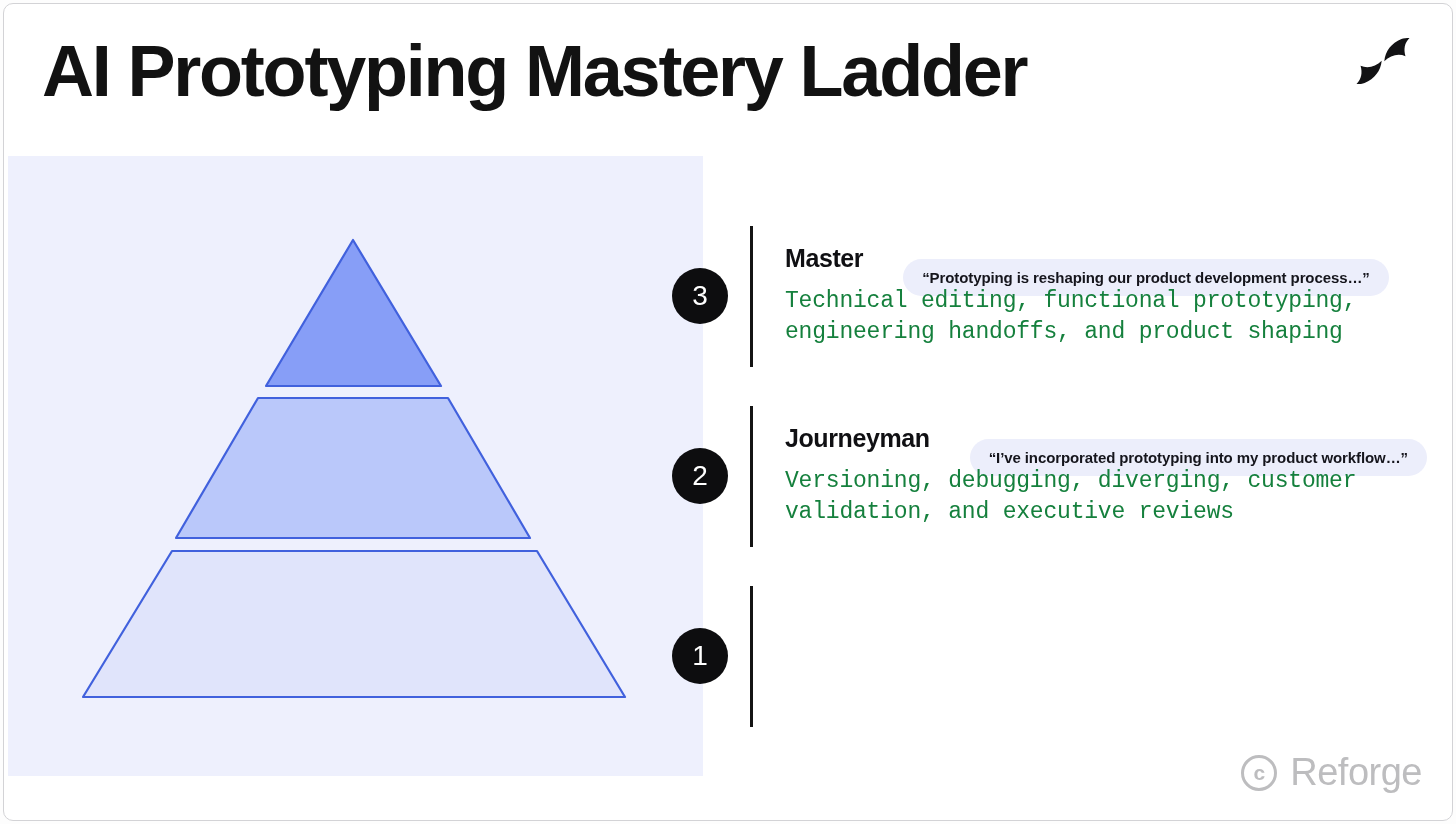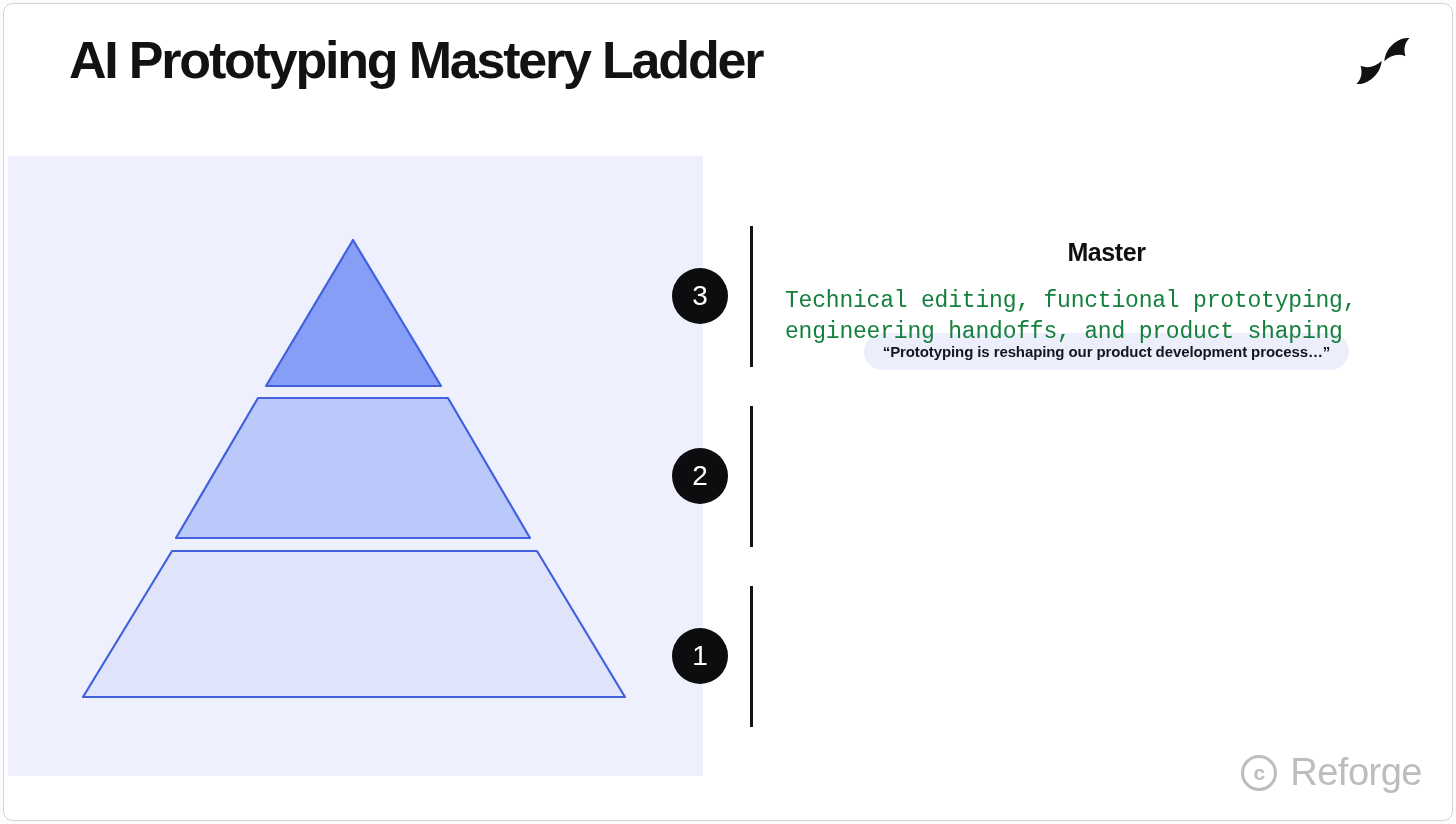--- a/index.html
+++ b/index.html
@@ -9,23 +9,22 @@
   .stage {
     position:relative; width:1456px; height:824px; background:#fdfdfd; overflow:hidden;
   }
   .frame {
     position:absolute; inset:3px; background:#ffffff;
     border:1.5px solid #d3d3d6; border-radius:10px; overflow:hidden;
   }
 
   .page-title {
     position:absolute; left:38px; top:26px;
-    font-size:52px; font-weight:600; letter-spacing:-2.2px; color:#121212;
+    font-size:72px; font-weight:600; letter-spacing:-2.2px; color:#121212;
     white-space:nowrap;
-    margin-left:27px;
   }
 
   .brand-logo { position:absolute; top:33px; right:42px; width:54px; height:48px; }
   .brand-logo svg { width:100%; height:100%; display:block; }
 
   .panel {
     position:absolute; left:4px; top:152px; width:695px; height:620px;
     background:var(--panel_bg, #eef0fd);
   }
   .pyramid-svg { position:absolute; inset:0; width:695px; height:620px; }
@@ -41,21 +40,21 @@
   .level-badge {
     position:absolute; left:4px; top:48px; width:56px; height:56px;
     background:var(--badge_bg, #0d0d0f); border-radius:50%;
     color:#ffffff; font-size:28px; font-weight:500;
     display:flex; align-items:center; justify-content:center;
   }
   .level-rule {
     position:absolute; left:82px; top:6px; width:2.5px; height:141px; background:#141414;
   }
   .level-content { position:absolute; left:117px; top:18px; right:0; }
-  .level-head { display:flex; align-items:center; gap:27px; height:40px;flex-direction:column; }
+  .level-head { display:flex; align-items:center; gap:40px; height:40px; }
   .level-name {
     font-size:25px; font-weight:600; letter-spacing:-0.4px; color:#101013; white-space:nowrap;
   }
   .quote-pill {
     background:var(--pill_bg, #eceefb); border-radius:20px;
     padding:10px 19px; font-size:15px; font-weight:700; color:#15151c;
     letter-spacing:-0.1px; white-space:nowrap;margin-top:39px;
   }
   .level-desc {
     margin-top:8px; max-width:600px;
@@ -105,20 +104,27 @@
           <span class="level-name">Master</span>
           <span class="quote-pill">“Prototyping is reshaping our product development process…”</span>
         </div>
         <div class="level-desc">Technical editing, functional prototyping, engineering handoffs, and product shaping</div>
       </div>
     </div>
 
     <div class="level level-2">
       <div class="level-badge">2</div>
       <div class="level-rule"></div>
+      <div class="level-content">
+        <div class="level-head">
+          <span class="level-name">Journeyman</span>
+          <span class="quote-pill">“I’ve incorporated prototyping into my product workflow…”</span>
+        </div>
+        <div class="level-desc">Versioning, debugging, diverging, customer validation, and executive reviews</div>
+      </div>
     </div>
 
     <div class="level level-1">
       <div class="level-badge">1</div>
       <div class="level-rule"></div>
     </div>
 
     <div class="watermark">
       <span class="copyright-ring">c</span>
       <span class="watermark-text">Reforge</span>

